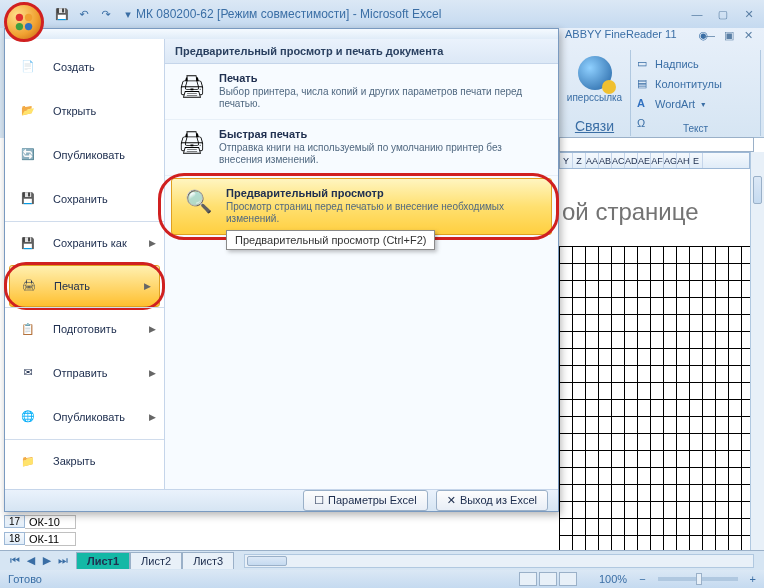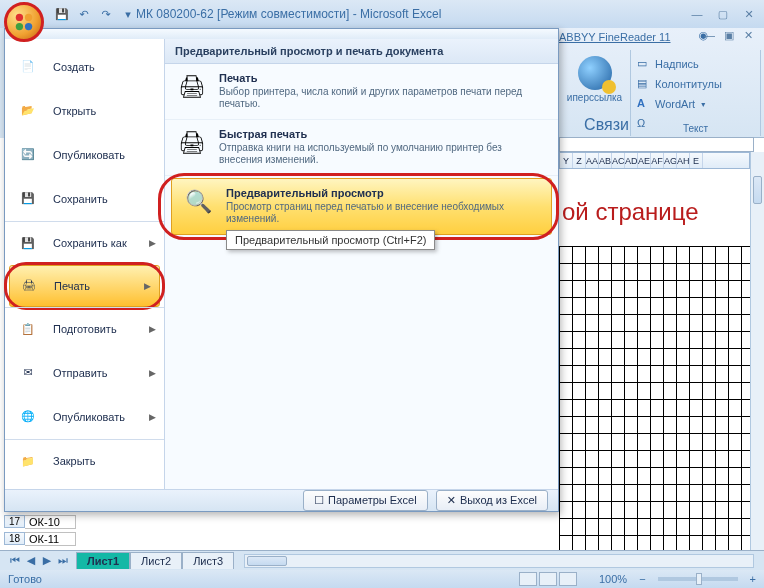--- a/index.html
+++ b/index.html
@@ -10,30 +10,30 @@
 .office-btn { width: 40px; height: 40px; border-radius: 50%; background: radial-gradient(circle at 30% 30%, #ffe08a, #f0a030 60%, #c06010); border: 3px solid #d02020; position: absolute; left: 4px; top: 2px; z-index: 100; display:flex;align-items:center;justify-content:center;}
 .office-btn svg { width: 22px; height: 22px; }
 .qat { margin-left: 50px; display: flex; gap: 6px; align-items: center; }
 .qat span { width: 16px; height: 16px; display: inline-flex; align-items: center; justify-content: center; color: #3a6ea5; }
 .title-text { flex: 1; text-align: left; color: #3a6ea5; font-size: 12px; }
 .win-controls { display: flex; gap: 4px; }
 .win-controls span { width: 22px; height: 18px; display: inline-flex; align-items: center; justify-content: center; color: #5a7fa5; border-radius: 3px; }
 
 
 .ribbon-right { position: absolute; right: 0; top: 28px; width: 205px; height: 110px; background: linear-gradient(#e8f0fa,#d6e5f3); border-bottom: 1px solid #a0b8d0; }
-.ribbon-right .tab { position: absolute; top: 0; left: 0; width: 100%; height: 18px; font-size: 11px; color: #3a6ea5; display:flex; align-items:center; gap:8px;text-decoration:underline;}
+.ribbon-right .tab { position: absolute; top: 0; left: 0; width: 100%; height: 18px; font-size: 11px; color: #3a6ea5; padding-left: 6px; display:flex; align-items:flex-start; gap:8px;}
 .ribbon-right .help { position: absolute; right: 56px; top: 1px; color:#3a6ea5;}
 .ribbon-right .inner-win { position: absolute; right: 4px; top: 1px; display:flex; gap:4px;}
 .ribbon-right .inner-win span{ width:16px; color:#5a7fa5;}
 .ribbon-group { position: absolute; top: 22px; height: 86px; border-right: 1px solid #b0c8e0; padding: 4px 6px; }
 .rg1 { left: 0; width: 72px; text-align:center;}
 .rg1 .globe { width: 34px; height: 34px; margin: 2px auto; background: radial-gradient(circle at 35% 35%, #8fd0ff, #2060a0); border-radius: 50%; position:relative;}
 .rg1 .globe:after{content:"";position:absolute;right:-4px;bottom:-4px;width:14px;height:14px;background:#f0c030;border-radius:50%;}
 .rg1 .lbl{font-size:10px; color:#3a6ea5; line-height:1.1;}
-.rg1 .grplbl{position:absolute;bottom:2px;left:12px;width:100%;font-size:16px;color:#3a6ea5;}
+.rg1 .grplbl{position:absolute;bottom:2px;left:0;width:100%;font-size:14px;color:#3a6ea5;text-decoration:underline;}
 .rg2 { left: 72px; width: 130px; }
 .ritem { display:flex; align-items:center; gap:4px; height:20px; color:#3a6ea5; font-size:11px;}
 .ritem .ic{width:14px;height:14px;display:inline-block;}
 .rg2 .grplbl{position:absolute;bottom:2px;left:0;width:100%;text-align:center;font-size:10px;color:#3a6ea5;}
 
 
 .office-menu { position: absolute; left: 4px; top: 28px; width: 555px; height: 484px; background: #fff; border: 1px solid #7a9ac0; box-shadow: 2px 3px 8px rgba(0,0,0,.3); z-index: 50; display:flex; flex-direction:column;}
 .menu-top { height: 14px; background: linear-gradient(#f5faff,#e0ecf8);}
 .menu-body { flex: 1; display: flex; }
 .menu-left { width: 160px; border-right: 1px solid #c5d5ea; padding: 6px 0; }
@@ -55,21 +55,21 @@
 
 .tooltip { position:absolute; left: 226px; top: 230px; background:#fff; border:1px solid #8a8a8a; padding:3px 8px; font-size:11px; color:#333; box-shadow:2px 2px 4px rgba(0,0,0,.25); z-index:60;}
 
 .menu-footer { height: 32px; background: linear-gradient(#eaf2fc,#d6e5f3); border-top:1px solid #c5d5ea; display:flex; justify-content:flex-end; align-items:center; gap:8px; padding:0 10px;}
 .menu-footer button { background: linear-gradient(#fdfdfd,#e8eef6); border:1px solid #9ab0c8; border-radius:3px; padding:3px 10px; font-size:11px; color:#203050; display:flex;align-items:center;gap:4px;}
 
 
 .sheet-area { position:absolute; left:0; top:138px; right:0; bottom:38px; background:#fff;}
 .col-headers { position:absolute; top:14px; left:559px; right:14px; height:17px; background:linear-gradient(#f5f9fd,#e0ecf8); border:1px solid #9db8d6; display:flex; font-size:10px; color:#203050;}
 .col-headers span{width:13px; text-align:center; border-right:1px solid #c5d5ea; overflow:hidden; font-size:9px; line-height:17px;}
-.big-text { position:absolute; left:562px; top:60px; font-size:24px; color:#b91c1c; white-space:nowrap;}
+.big-text { position:absolute; left:562px; top:60px; font-size:24px; color:#737373; white-space:nowrap;}
 .grid { position:absolute; left:559px; top:108px; right:14px; bottom:0; background-image: linear-gradient(#000 1px, transparent 1px), linear-gradient(90deg, #000 1px, transparent 1px); background-size: 13px 17px;}
 .scroll-v { position:absolute; right:0; top:14px; bottom:0; width:14px; background:#e8f0f8; border-left:1px solid #b0c8e0;}
 .scroll-v .thumb{position:absolute;top:24px;left:2px;right:2px;height:28px;background:linear-gradient(#dce8f6,#c5daf0);border:1px solid #9ab0c8;border-radius:2px;}
 .name-dd { position:absolute; left:559px; top:-1px; width:195px; height:15px; border:1px solid #9ab0c8; background:#fff;}
 
 
 .rows-below { position:absolute; left:4px; top:513px; width:555px;}
 .row-line { display:flex; height:17px; align-items:center;}
 .row-line .rn { width:21px; text-align:center; background:linear-gradient(#f5f9fd,#e0ecf8); border:1px solid #9db8d6; font-size:10px;}
 .row-line .cell { border:1px solid #c0c0c0; padding:0 4px; font-size:11px; width:51px; border-left:none;}

